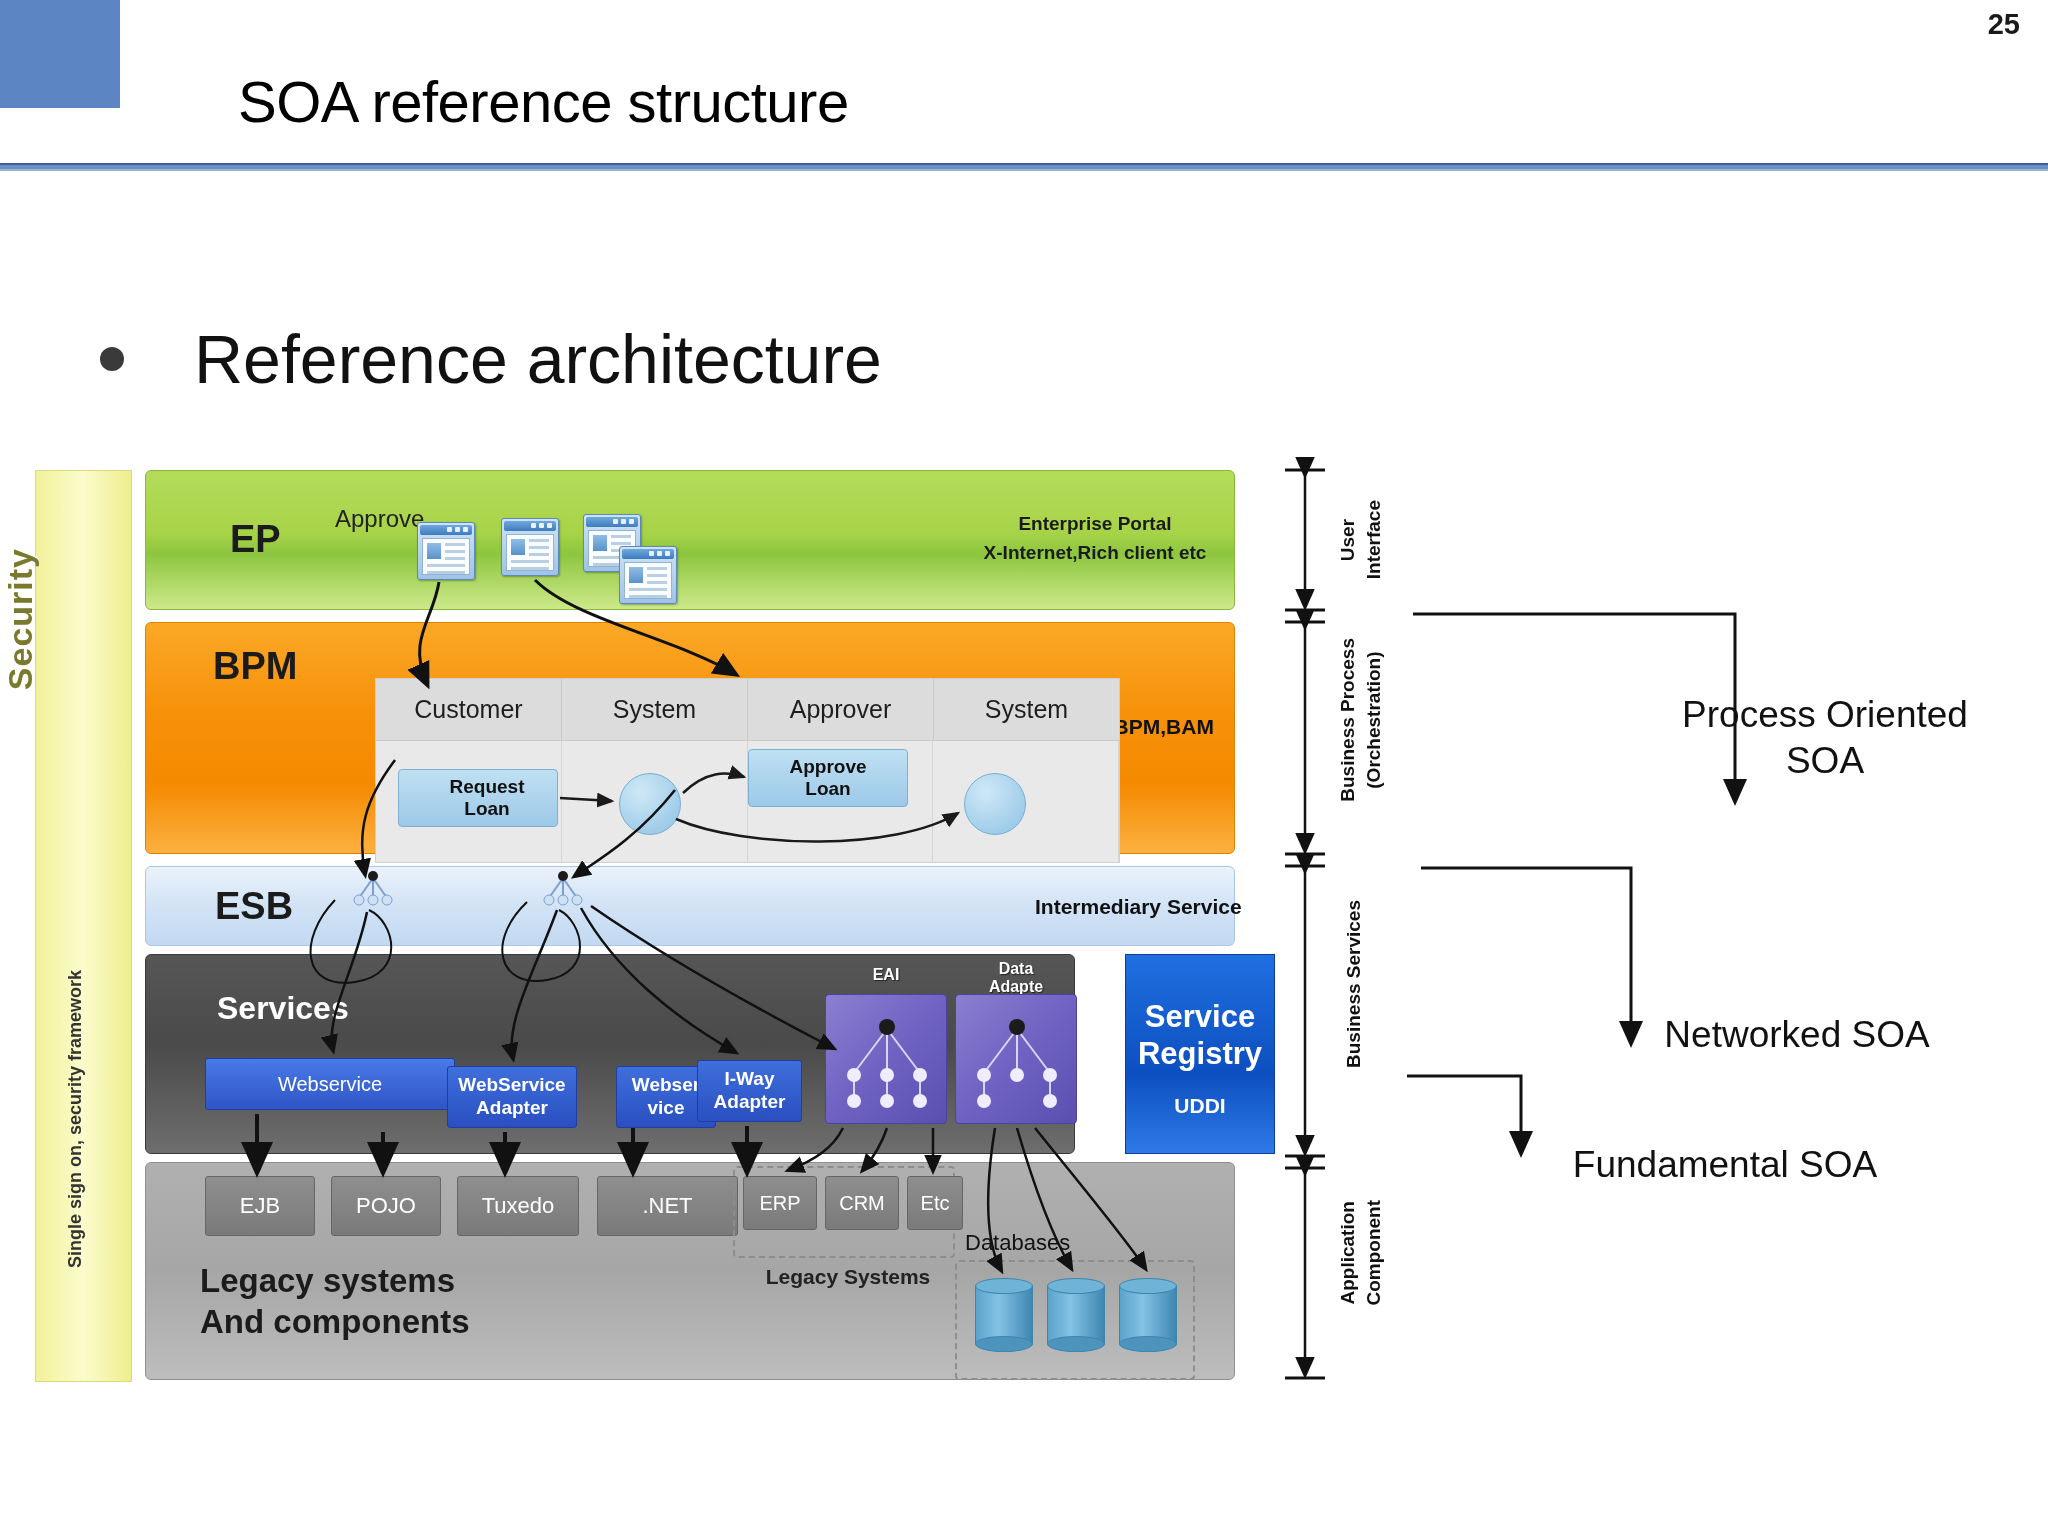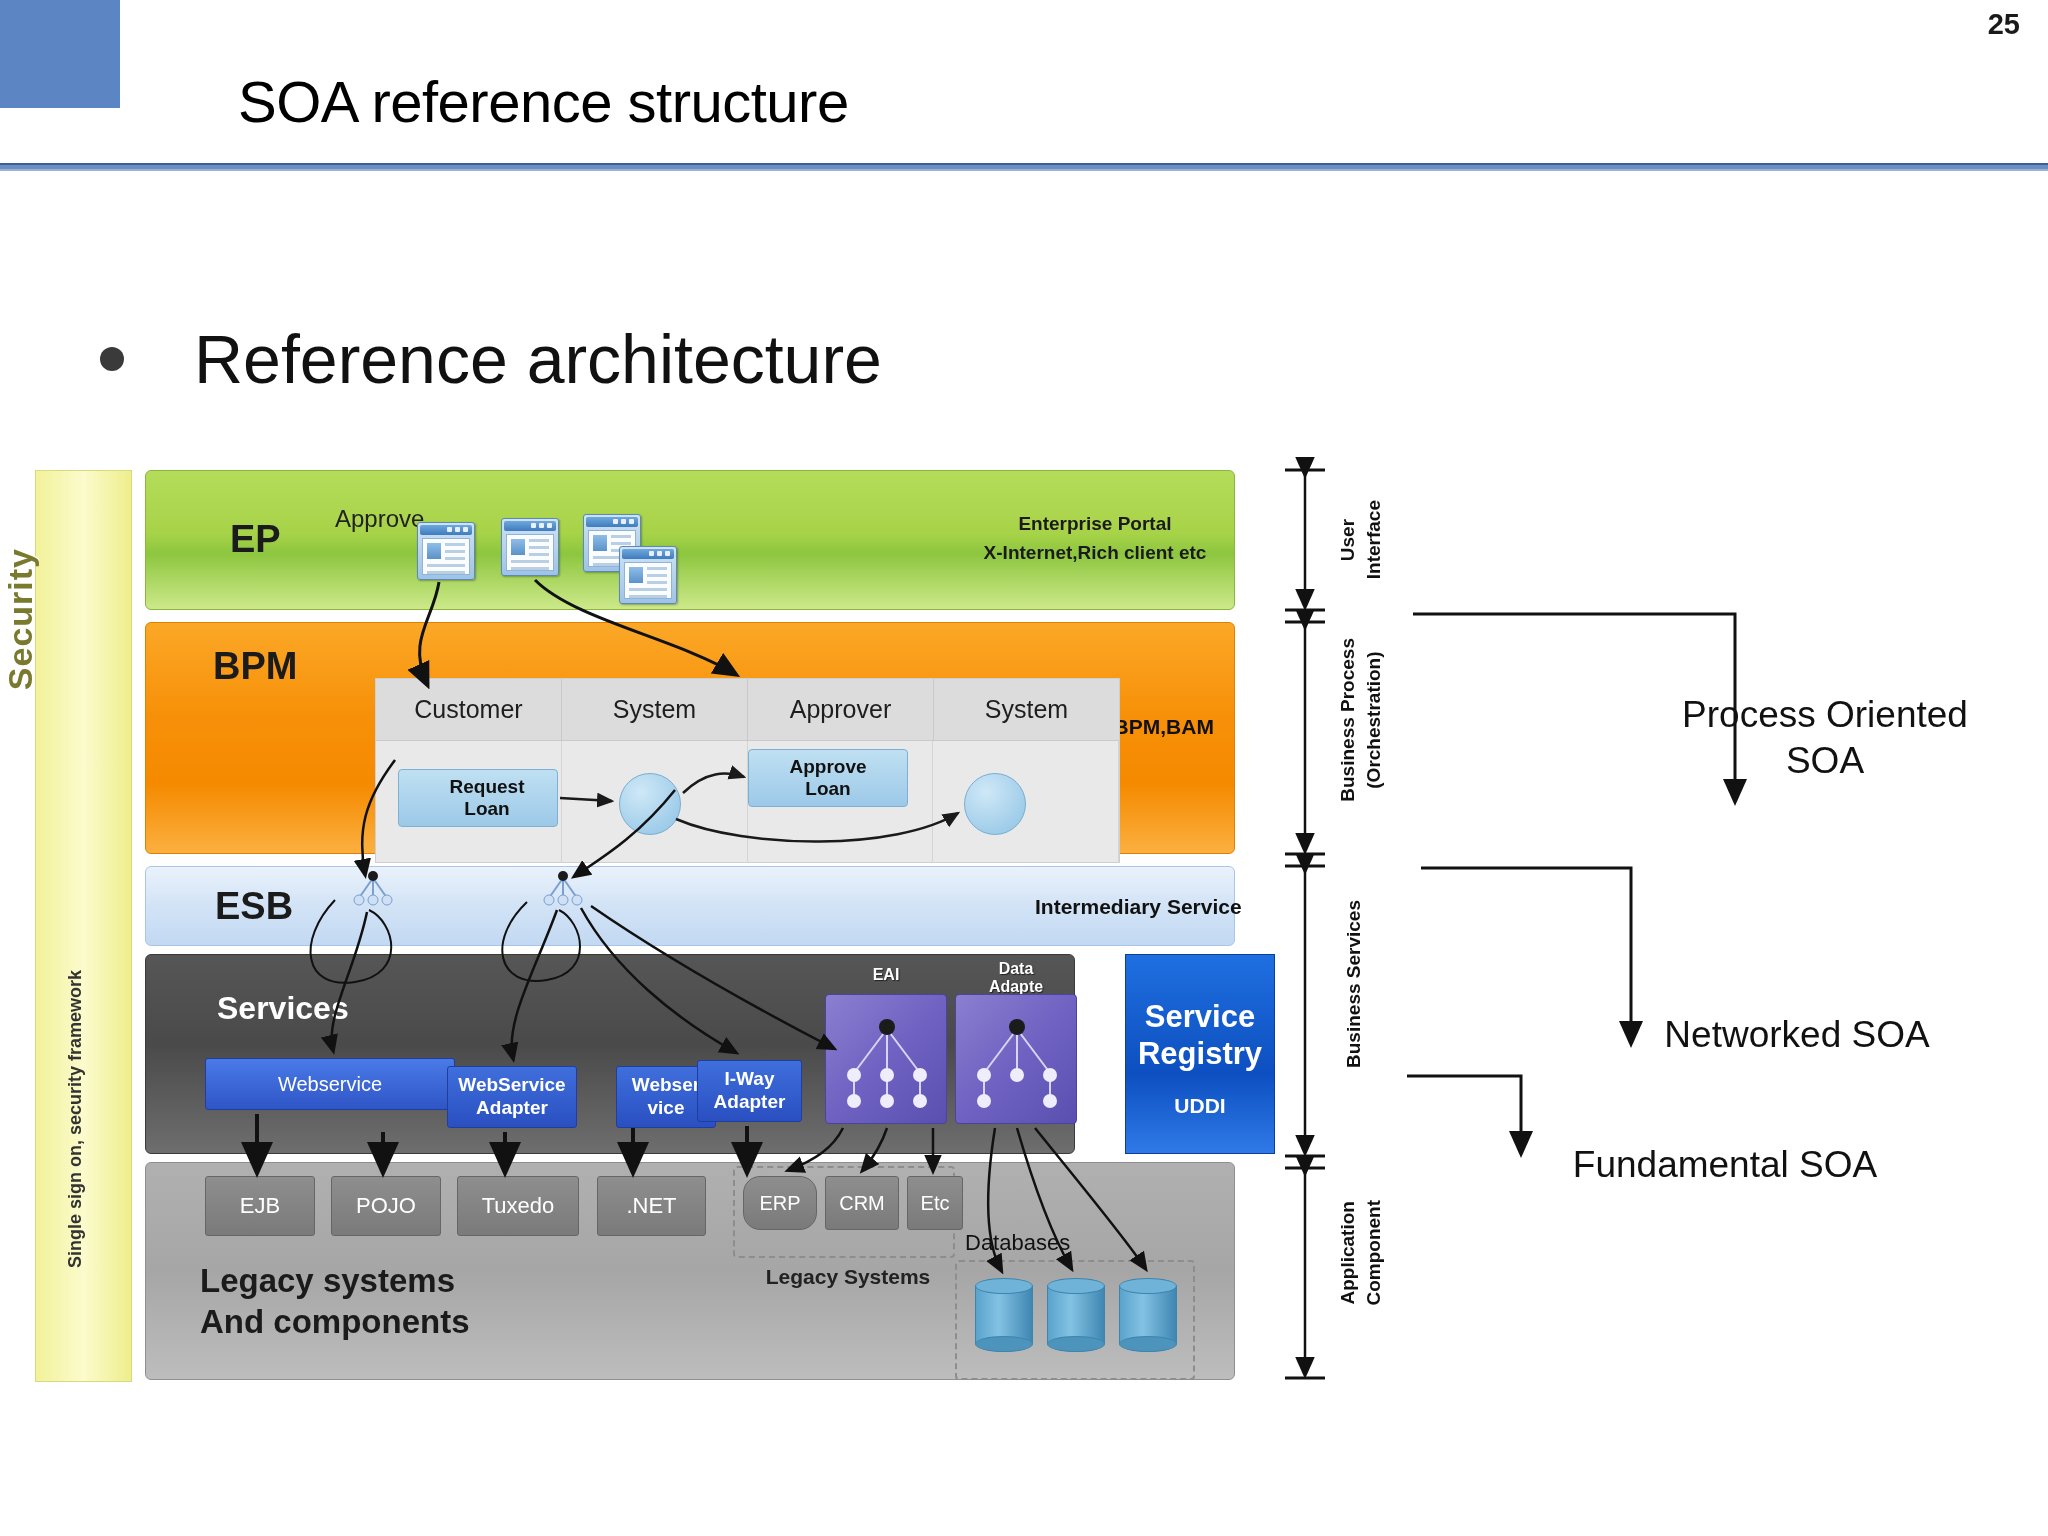--- a/index.html
+++ b/index.html
@@ -212,36 +212,36 @@
   .leg-box {
     position: absolute; height: 60px; border-radius: 3px;
     background: linear-gradient(to bottom,#8e8e8e,#7a7a7a);
     border: 1px solid #666;
     display: flex; align-items: center; justify-content: center;
     font-size: 22px; color: #fff;
   }
   .leg-ejb    { left: 170px; top: 706px; width: 110px; }
   .leg-pojo   { left: 296px; top: 706px; width: 110px; }
   .leg-tuxedo { left: 422px; top: 706px; width: 122px; }
-  .leg-net    { left: 562px; top: 706px; width: 109px; }
+  .leg-net    { left: 562px; top: 706px; width: 141px; }
 
   .dotted-group {
     position: absolute; border: 2px dashed #8d8d8d; border-radius: 4px;
   }
   .grp-legacy { left: 698px; top: 696px; width: 222px; height: 92px; }
   .grp-db     { left: 920px; top: 790px; width: 240px; height: 120px; }
 
   .leg-sm {
     position: absolute; height: 54px; border-radius: 3px;
     background: linear-gradient(to bottom,#8e8e8e,#7a7a7a);
     border: 1px solid #666;
     display: flex; align-items: center; justify-content: center;
     font-size: 20px; color: #fff;
   }
-  .leg-erp { left: 708px; top: 706px; width: 74px; border-radius: 17px; }
+  .leg-erp { left: 708px; top: 706px; width: 74px; }
   .leg-crm { left: 790px; top: 706px; width: 74px; }
   .leg-etc { left: 872px; top: 706px; width: 56px; }
 
   .cap-legacy {
     position: absolute; left: 698px; top: 795px; width: 230px; text-align: center;
     font-size: 21px; font-weight: bold; color: #222;
   }
   .cap-db {
     position: absolute; left: 930px; top: 760px; font-size: 22px; color: #111;
   }

